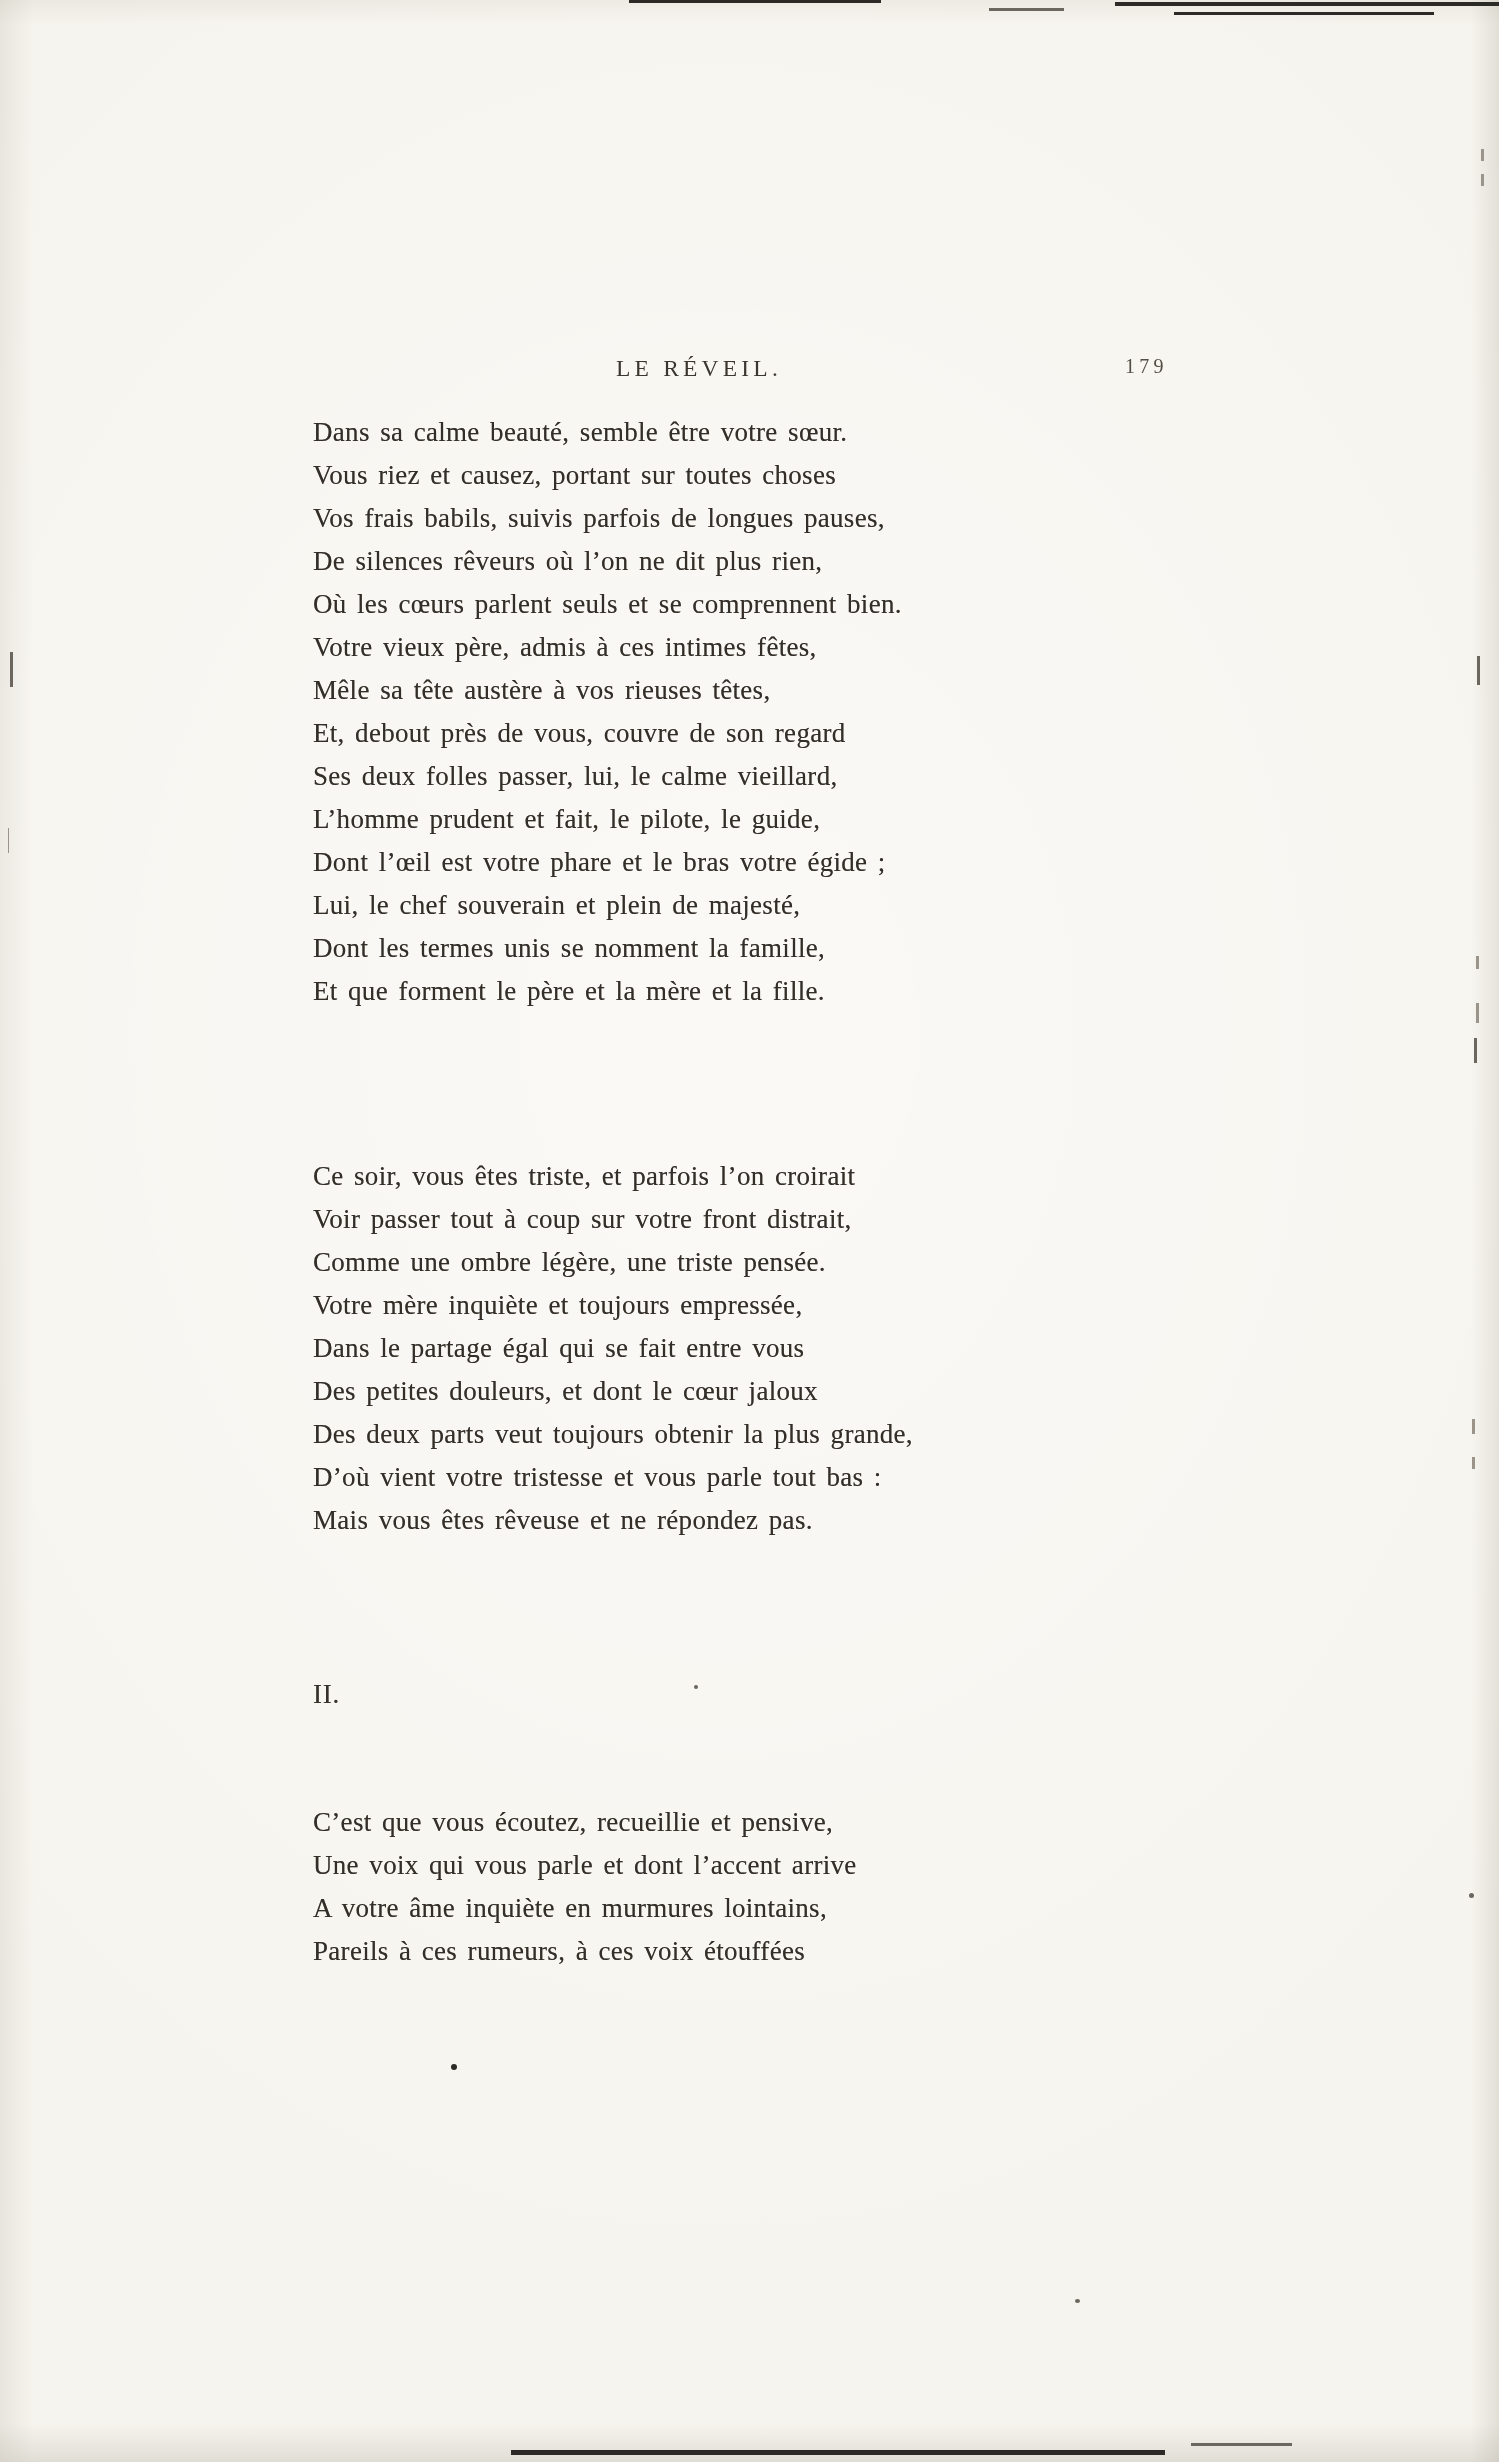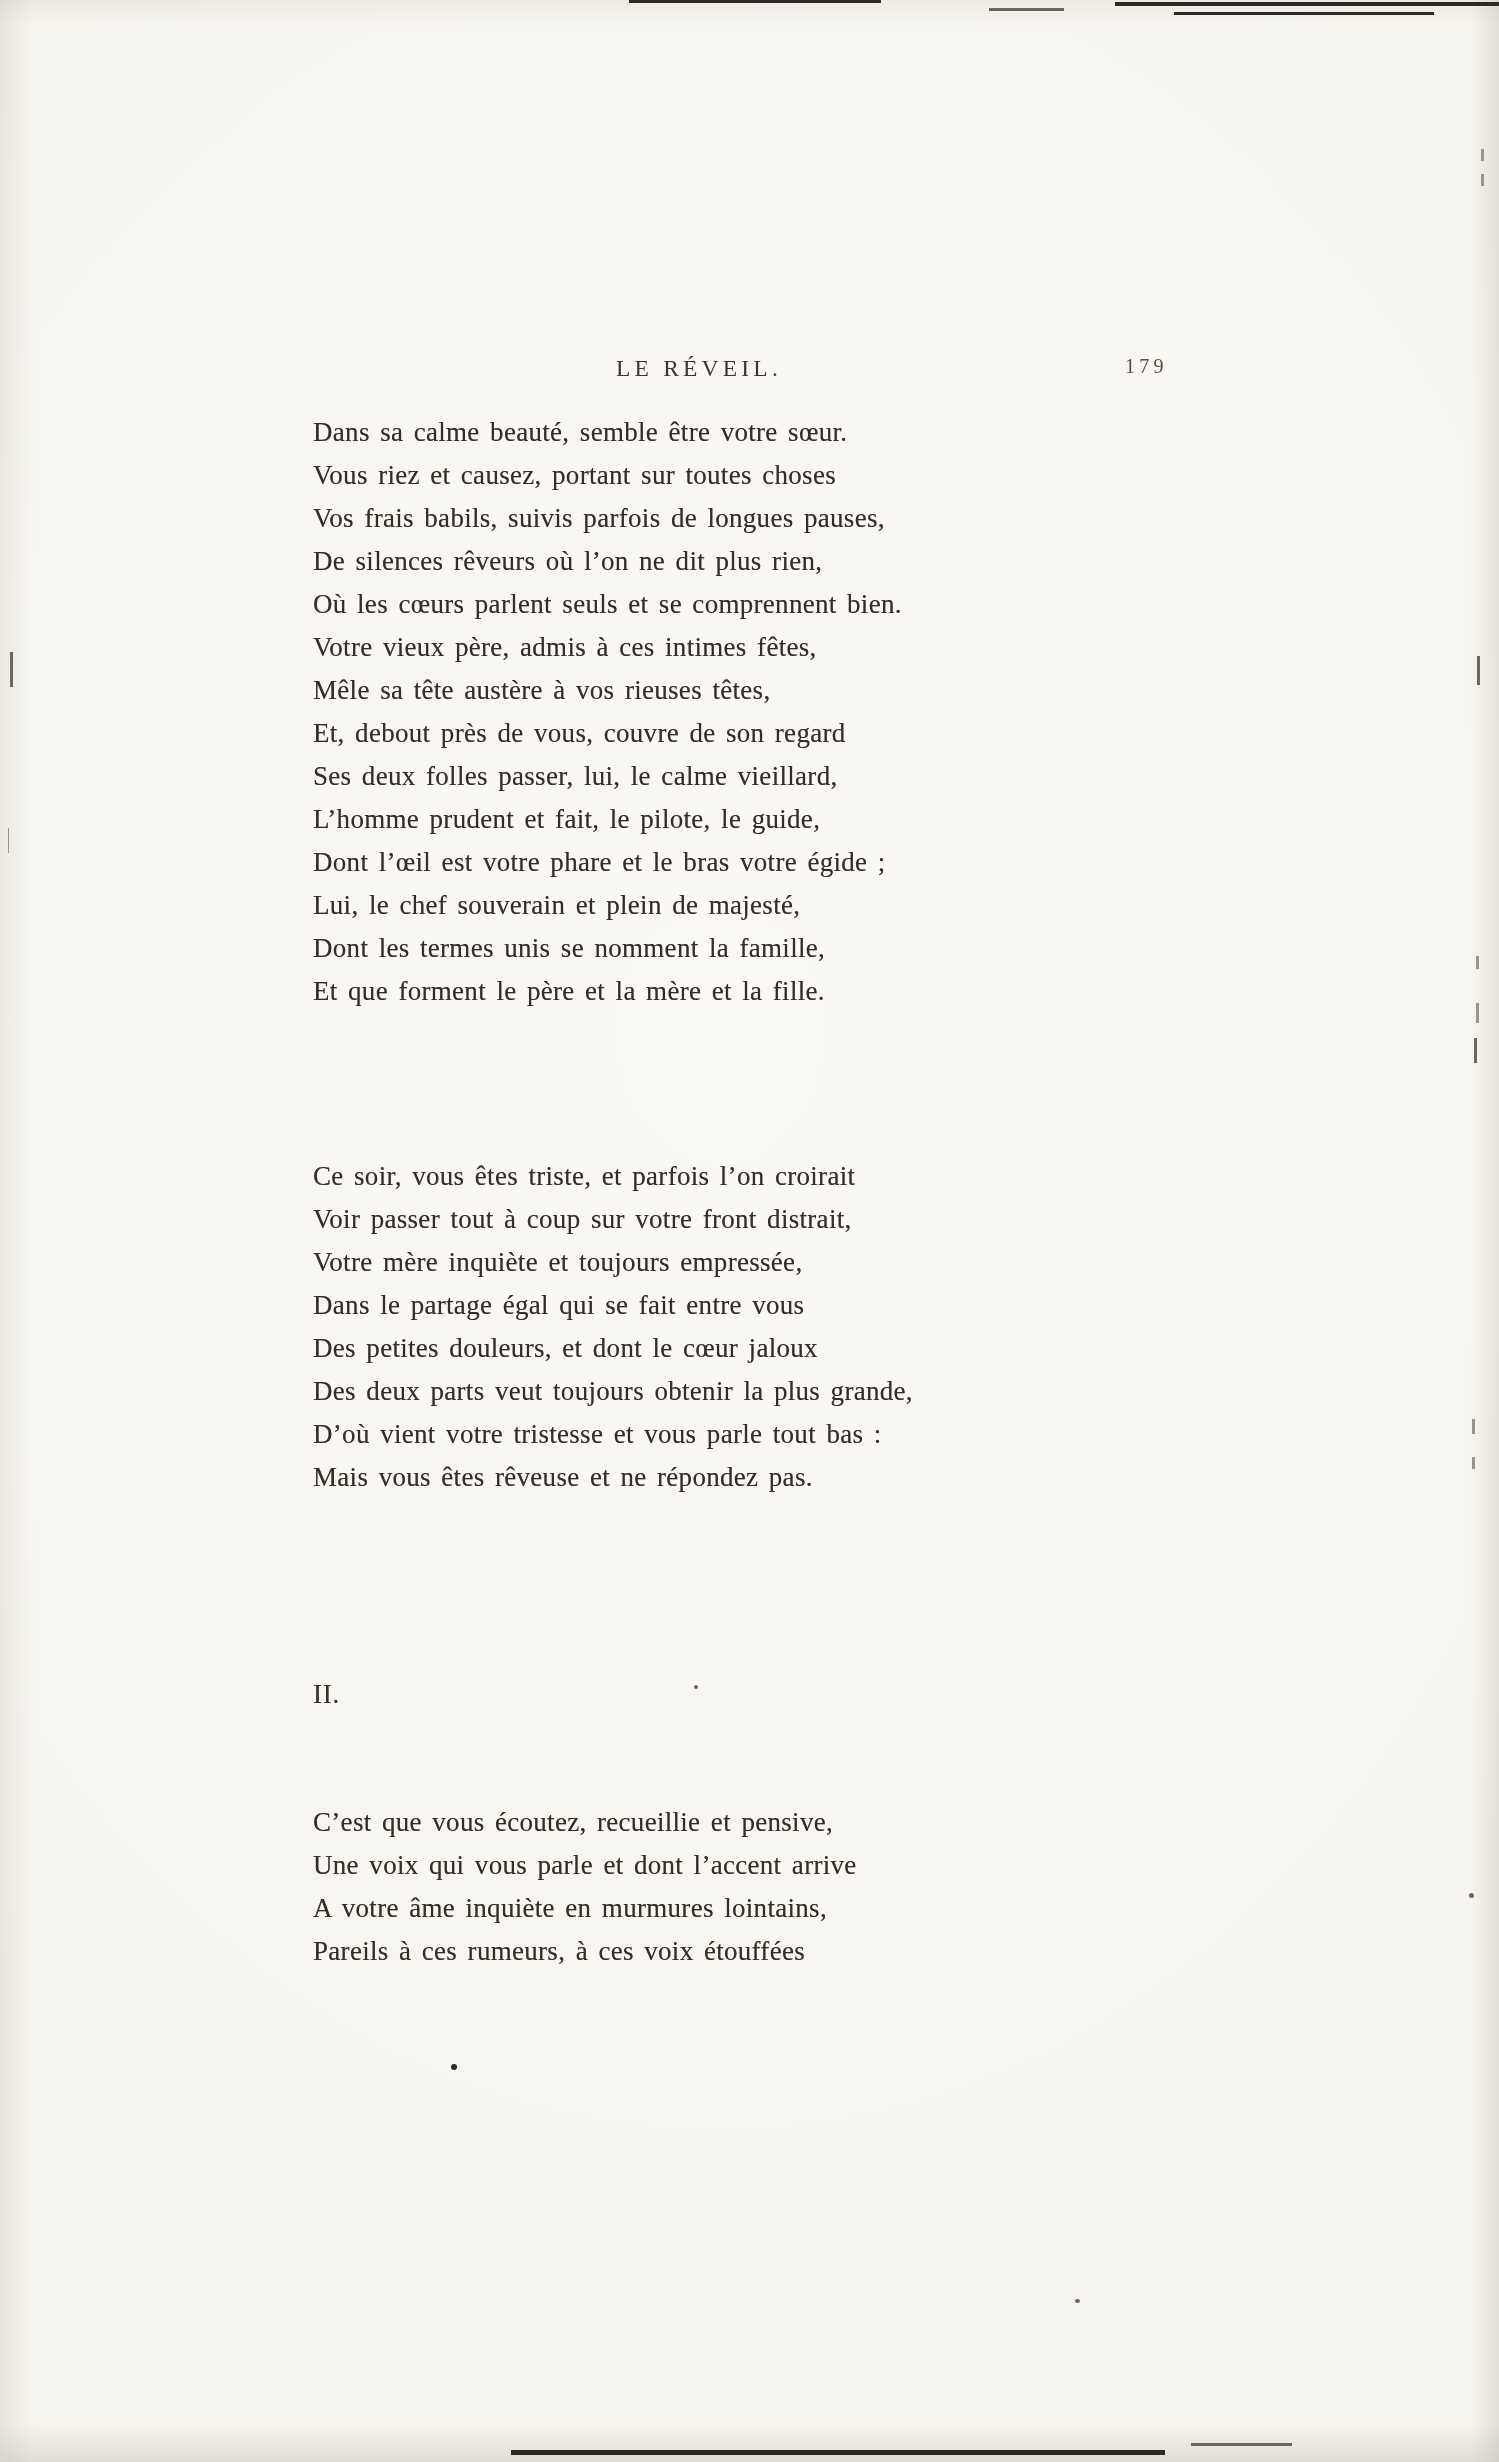--- a/index.html
+++ b/index.html
@@ -106,20 +106,21 @@
       <div class="poem-line">L’homme prudent et fait, le pilote, le guide,</div>
       <div class="poem-line">Dont l’œil est votre phare et le bras votre égide ;</div>
       <div class="poem-line">Lui, le chef souverain et plein de majesté,</div>
       <div class="poem-line">Dont les termes unis se nomment la famille,</div>
       <div class="poem-line">Et que forment le père et la mère et la fille.</div>
     </div>
 
   <div class="stanza stanza-2">
       <div class="poem-line">Ce soir, vous êtes triste, et parfois l’on croirait</div>
       <div class="poem-line">Voir passer tout à coup sur votre front distrait,</div>
+      <div class="poem-line">Comme une ombre légère, une triste pensée.</div>
       <div class="poem-line">Votre mère inquiète et toujours empressée,</div>
       <div class="poem-line">Dans le partage égal qui se fait entre vous</div>
       <div class="poem-line">Des petites douleurs, et dont le cœur jaloux</div>
       <div class="poem-line">Des deux parts veut toujours obtenir la plus grande,</div>
       <div class="poem-line">D’où vient votre tristesse et vous parle tout bas :</div>
       <div class="poem-line">Mais vous êtes rêveuse et ne répondez pas.</div>
     </div>
 
   <div class="section-heading">II.</div>
 

